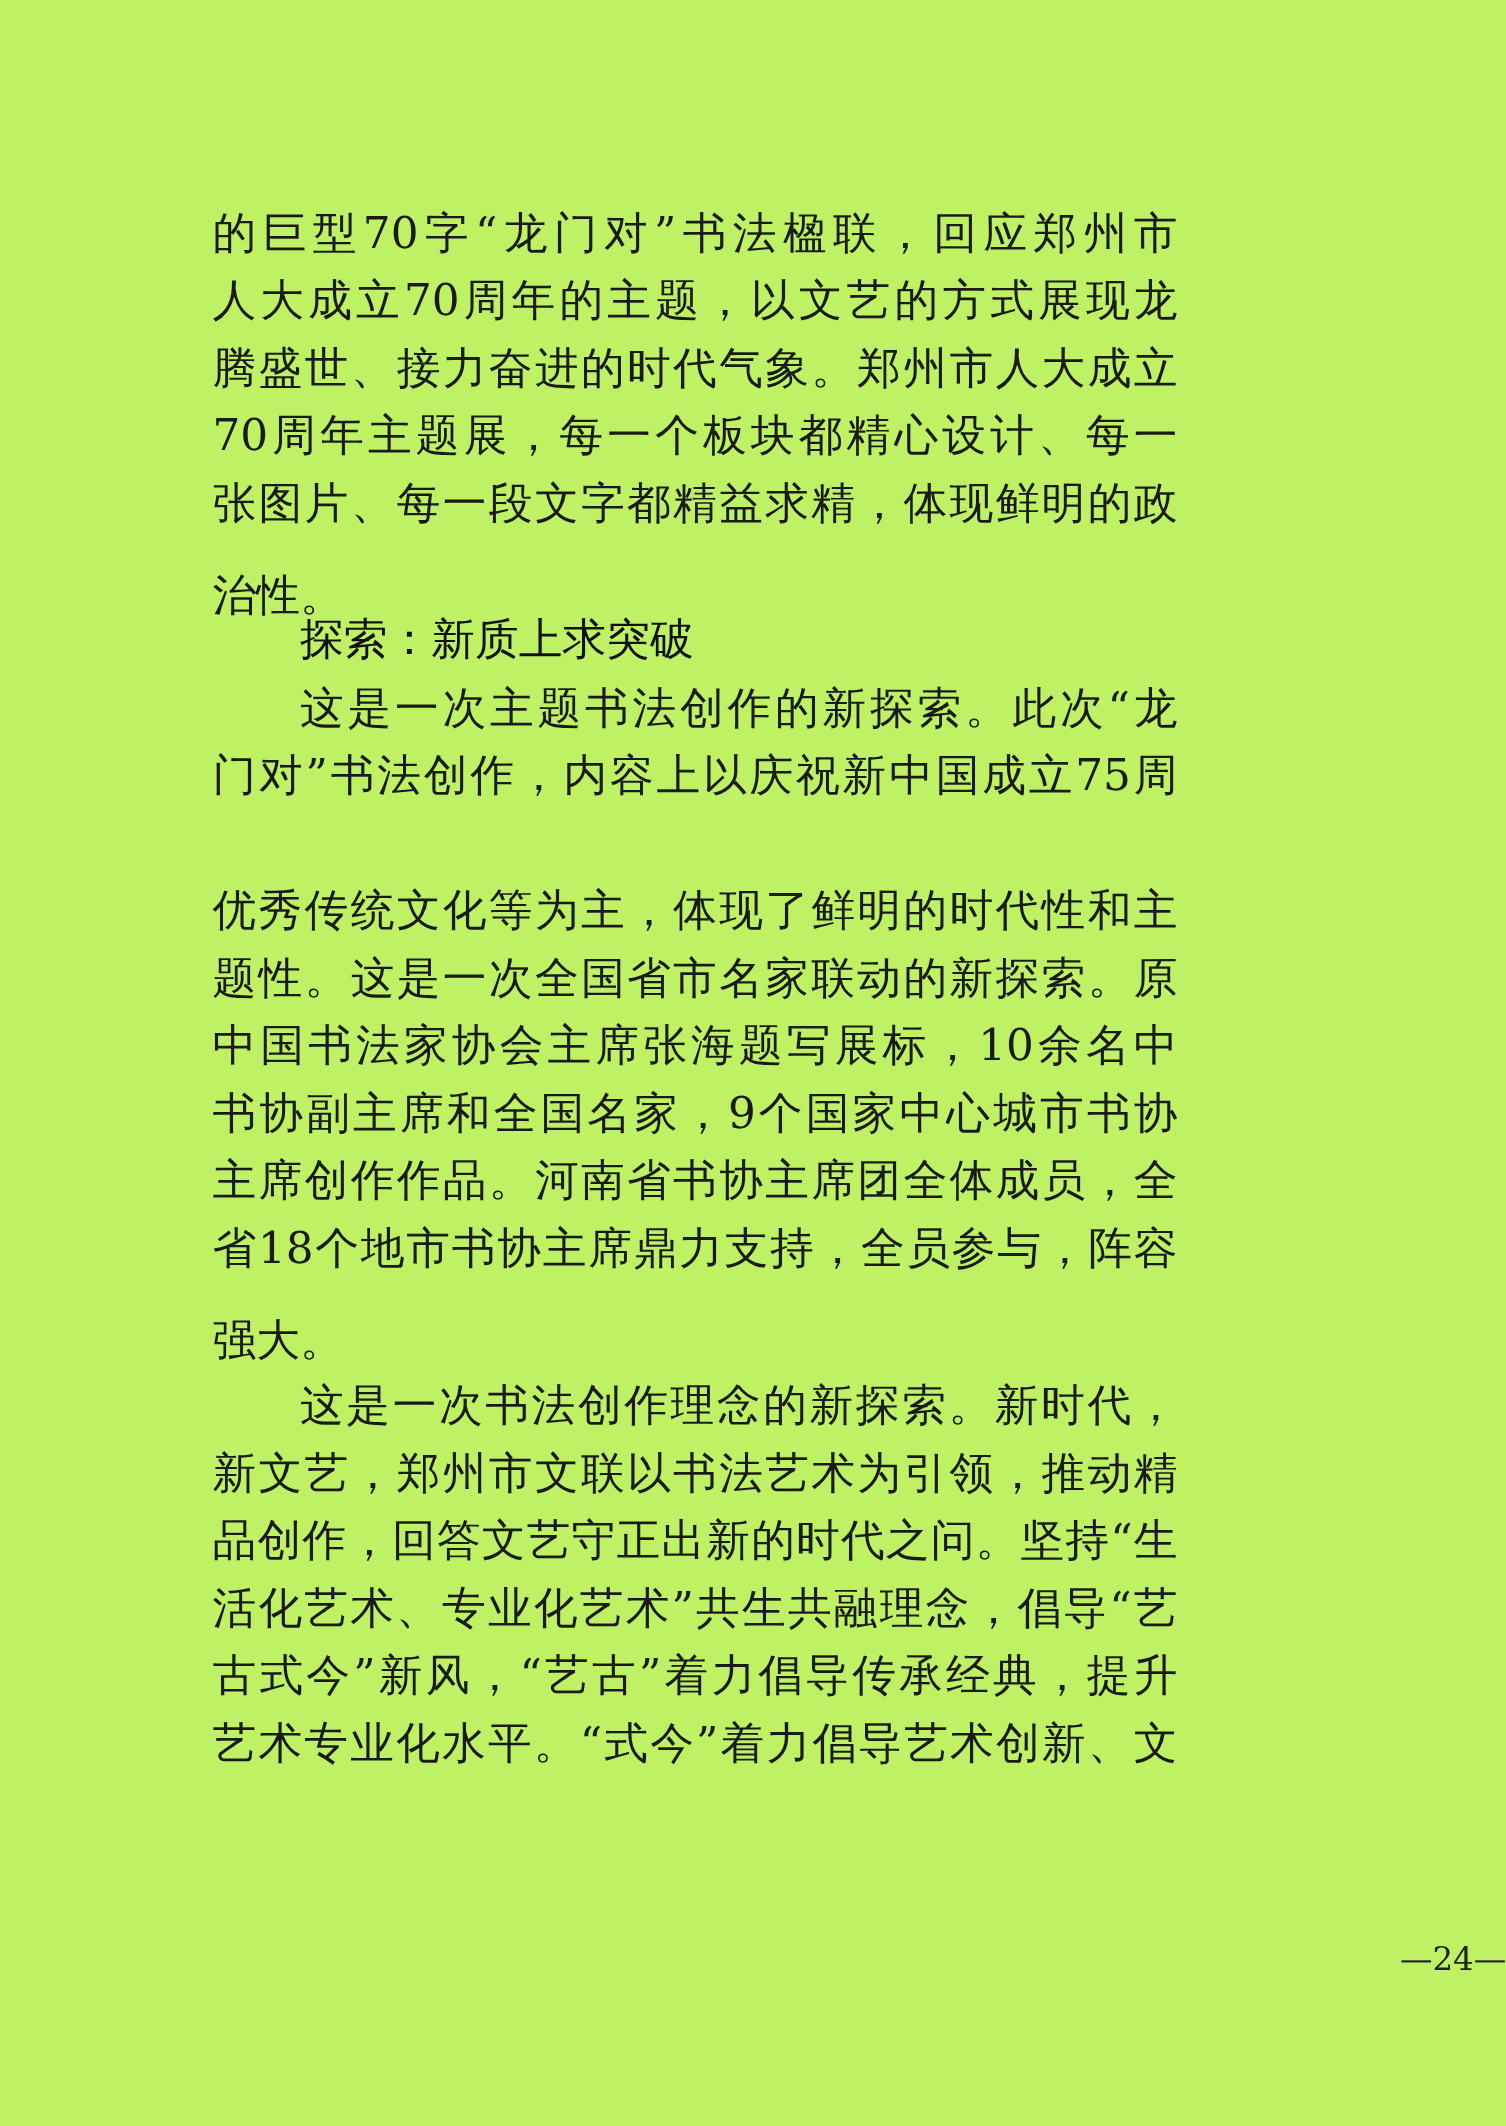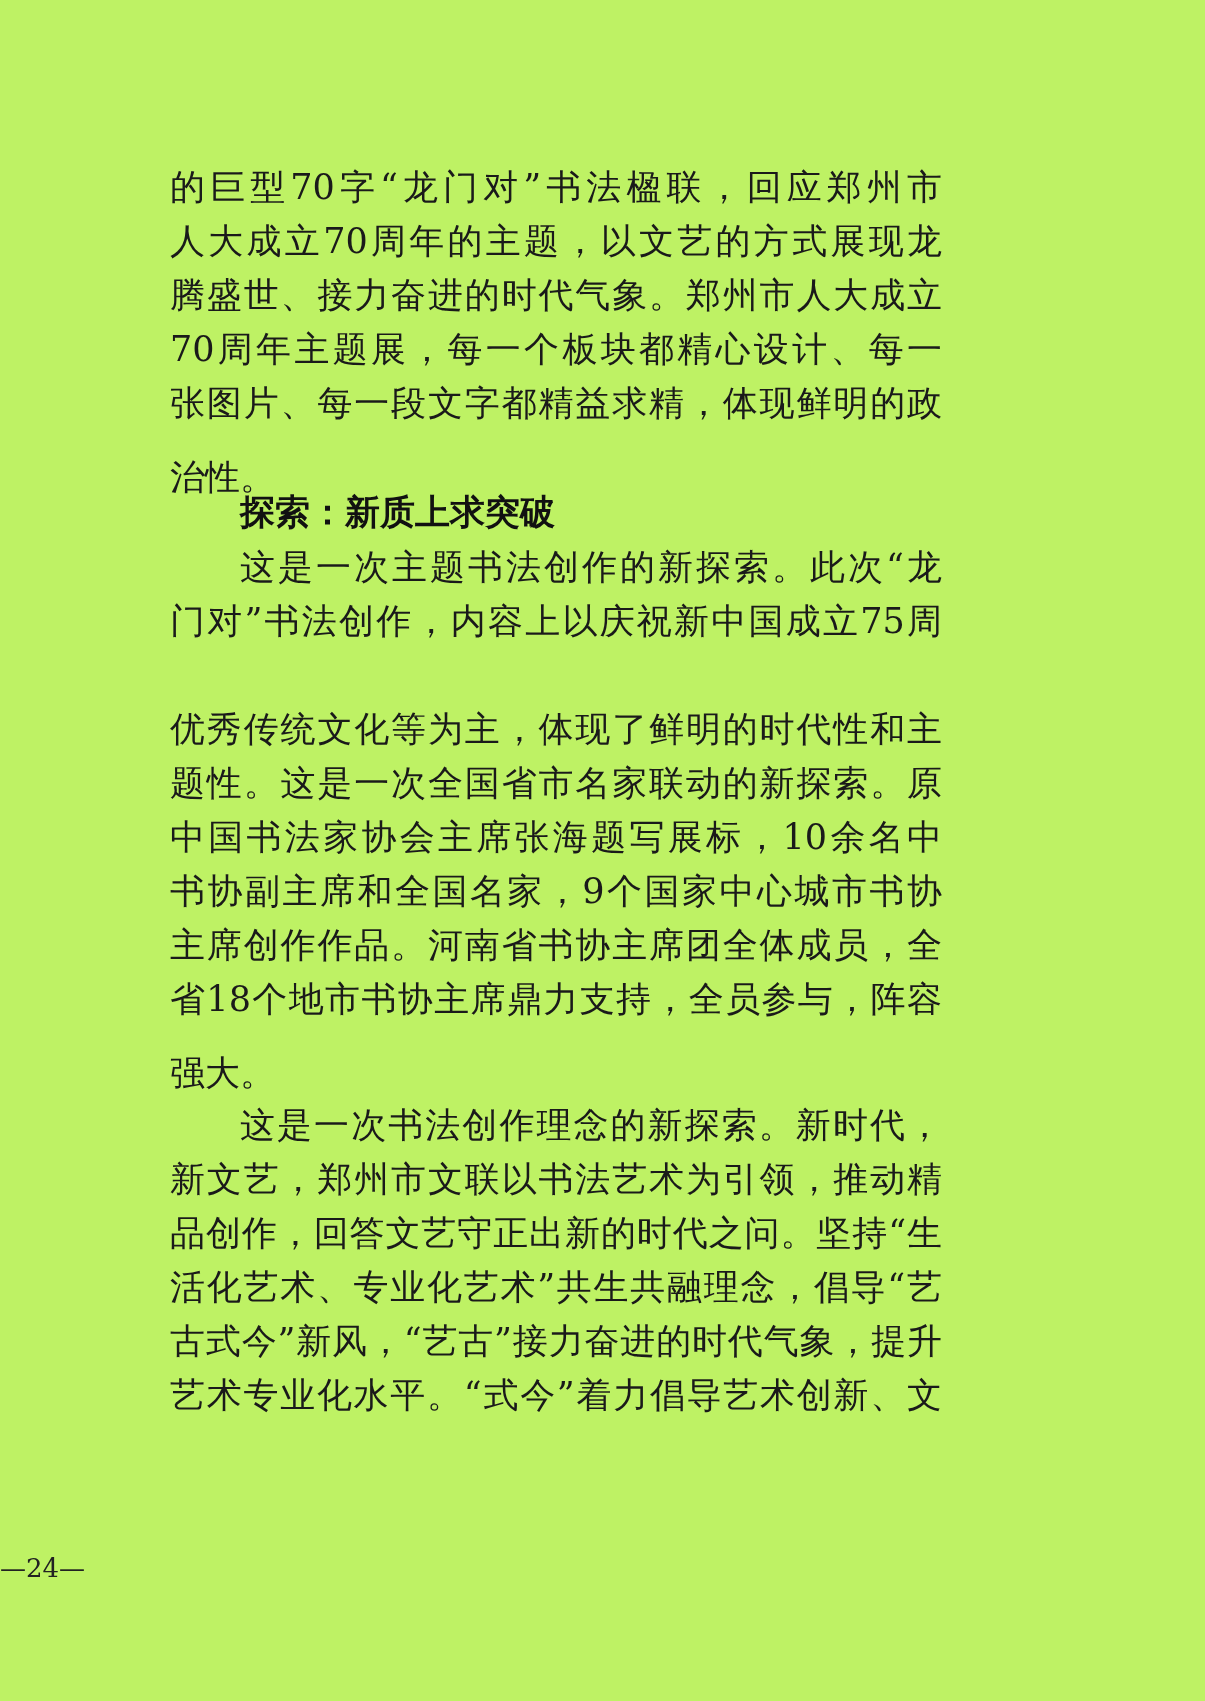--- a/index.html
+++ b/index.html
@@ -3,23 +3,23 @@
 <meta charset="utf-8">
 <style>
   html, body { margin:0; padding:0; background:#ffffff; }
   body { width:1205px; height:1701px; position:relative; overflow:hidden;
          font-family: "DejaVu Serif", "Liberation Serif", serif; color:#1a1a1a; }
   .page { position:absolute; left:0; top:0; width:1205px; height:1701px; background:#bef264; }
   .line { position:absolute; left:170px; width:772px; height:54px; font-size:35px; line-height:54px;
           white-space:nowrap; text-align:justify; text-align-last:justify; letter-spacing:0px; }
   .line.last { text-align-last:left;margin-top:20px; }
   .line.indent { left:240px; width:702px; }
-  .heading { position:absolute; left:240px; font-size:35px; line-height:54px; font-weight:bold;
+  .heading { position:absolute; left:240px; font-size:35px; line-height:54px; font-weight:normal;
              font-family: "DejaVu Sans", "Liberation Sans", sans-serif; color:#111; }
-  .pagenum { position:absolute; left:0; width:1205px; text-align:left; top:1548px;
+  .pagenum { position:absolute; left:0; width:1205px; text-align:right; top:1548px;
              font-size:26px; line-height:40px; color:#222; }
 </style>
 </head>
 <body>
 
 <div class="page">
 
   <div class="line" style="top:160px">的巨型70字“龙门对”书法楹联，回应郑州市</div>
   <div class="line" style="top:214px">人大成立70周年的主题，以文艺的方式展现龙</div>
   <div class="line" style="top:268px">腾盛世、接力奋进的时代气象。郑州市人大成立</div>
@@ -36,17 +36,17 @@
   <div class="line" style="top:810px">中国书法家协会主席张海题写展标，10余名中</div>
   <div class="line" style="top:864px">书协副主席和全国名家，9个国家中心城市书协</div>
   <div class="line" style="top:918px">主席创作作品。河南省书协主席团全体成员，全</div>
   <div class="line" style="top:972px">省18个地市书协主席鼎力支持，全员参与，阵容</div>
   <div class="line last" style="top:1026px">强大。</div>
 
   <div class="line indent" style="top:1098px">这是一次书法创作理念的新探索。新时代，</div>
   <div class="line" style="top:1152px">新文艺，郑州市文联以书法艺术为引领，推动精</div>
   <div class="line" style="top:1206px">品创作，回答文艺守正出新的时代之问。坚持“生</div>
   <div class="line" style="top:1260px">活化艺术、专业化艺术”共生共融理念，倡导“艺</div>
-  <div class="line" style="top:1314px">古式今”新风，“艺古”接力奋进的时代气象，提升</div>
+  <div class="line" style="top:1314px">古式今”新风，“艺古”着力倡导传承经典，提升</div>
   <div class="line" style="top:1368px">艺术专业化水平。“式今”着力倡导艺术创新、文</div>
 
   <div class="pagenum">—24—</div>
 </div>
 
 </body></html>

